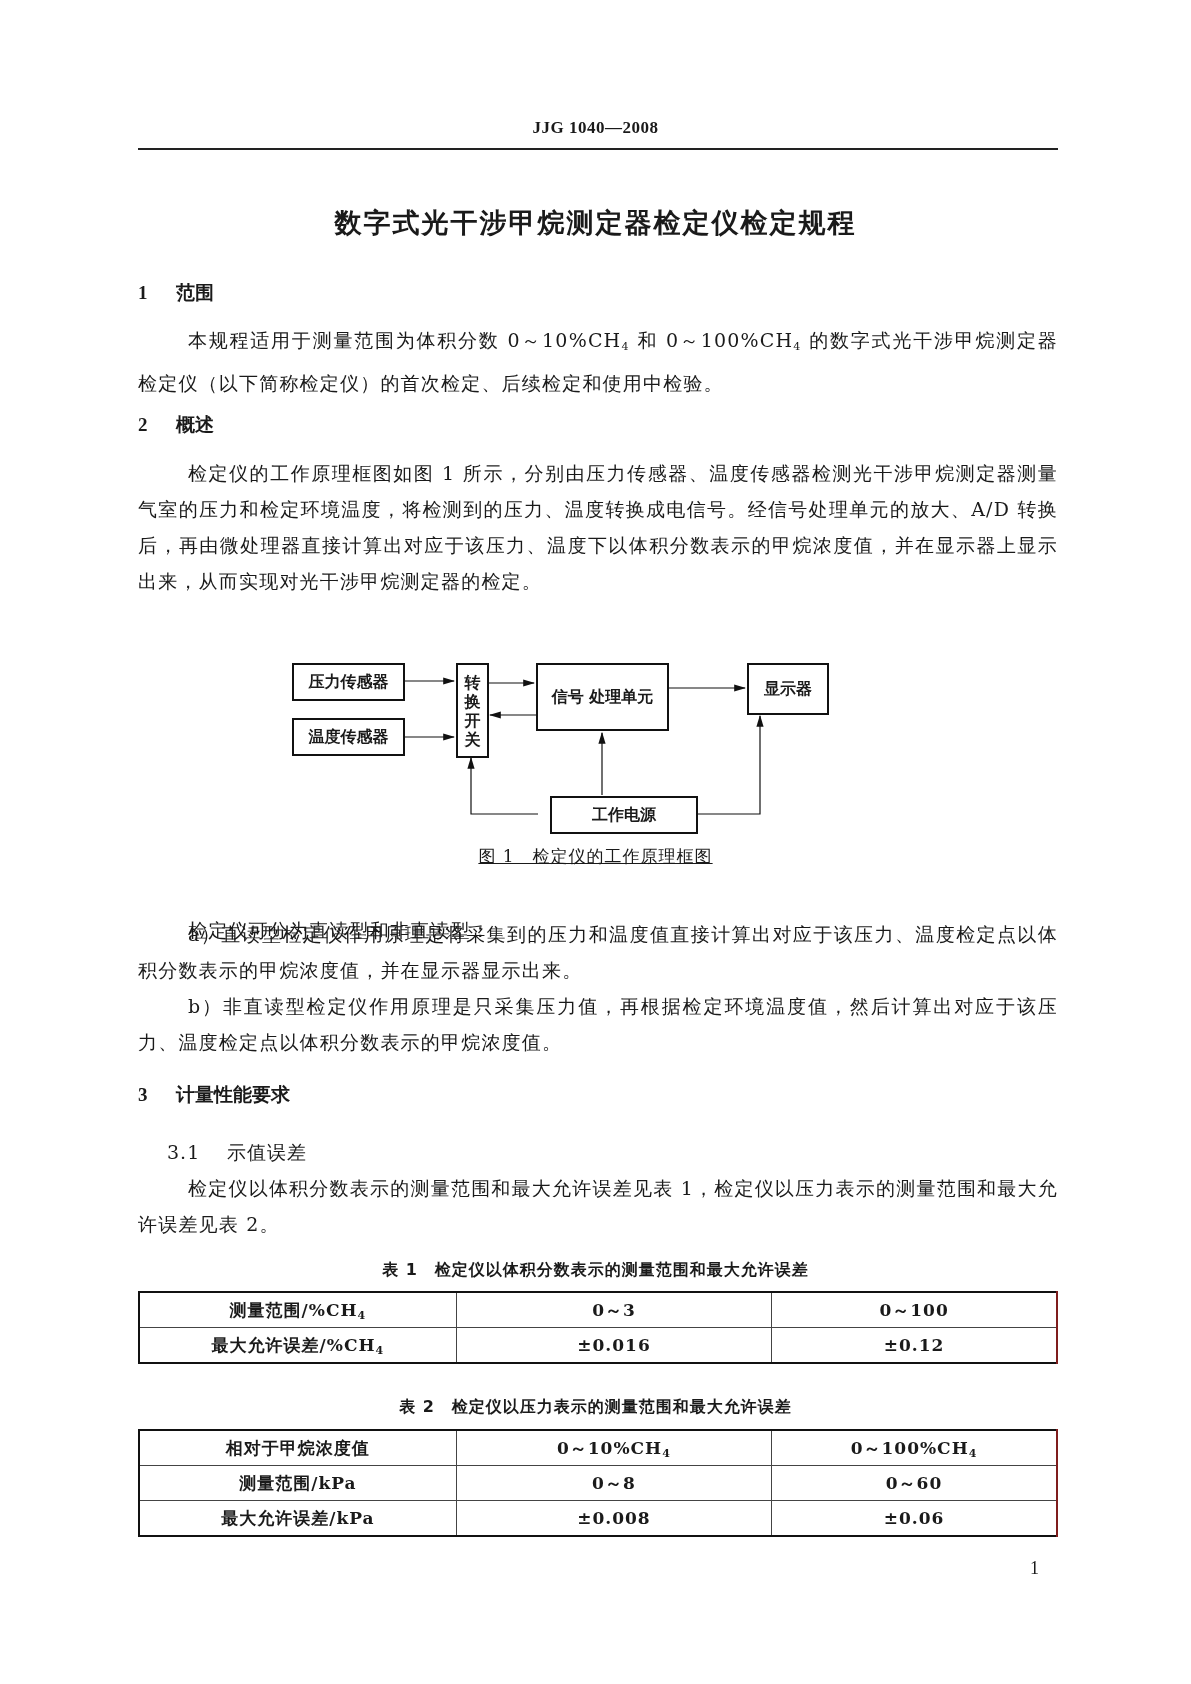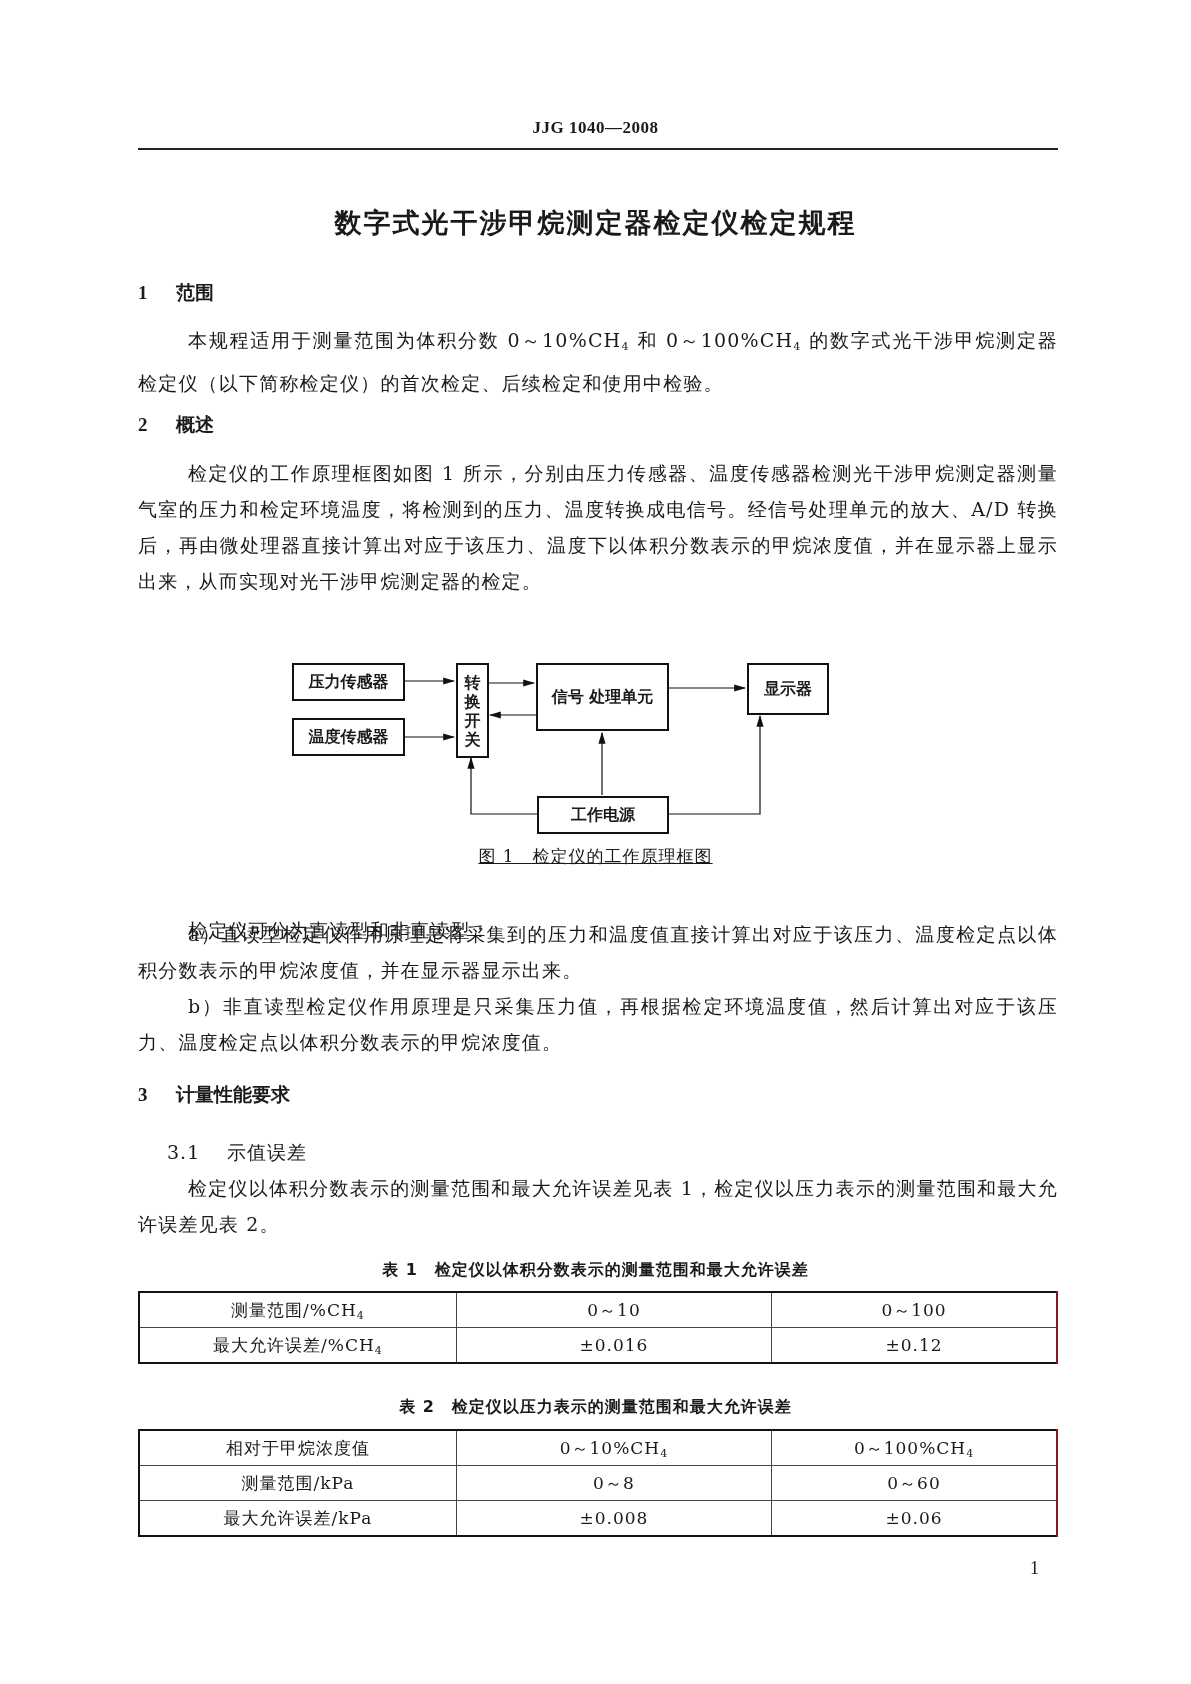--- a/index.html
+++ b/index.html
@@ -23,21 +23,21 @@
   .diagram { top: 650px; left: 280px; width: 620px; height: 200px; }
   .box { position: absolute; border: 2px solid #111; background: #fff;
          font-family: "DejaVu Sans", sans-serif; font-weight: bold; font-size: 16px;
          display: flex; align-items: center; justify-content: center; box-sizing: border-box; }
   .vbox { flex-direction: column; line-height: 19px; }
   svg.lines { position: absolute; left: 0; top: 0; }
   
   .tbl-title { left: 0; width: 1191px; text-align: center; font-family: "DejaVu Sans", sans-serif; font-weight: bold; font-size: 16px; letter-spacing: 1px; }
   table.data { position: absolute; left: 138px; width: 920px; border-collapse: collapse;
                border-top: 2px solid #111; border-bottom: 2px solid #111; }
-  table.data td { border: 1px solid #444; text-align: center; font-size: 17px; height: 34px; padding: 0; letter-spacing: 1px; }
+  table.data td { border: 1px solid #444; text-align: center; font-size: 17px; height: 34px; padding: 0; letter-spacing: 1px; font-weight: bold; }
   table.data tr td:first-child { border-left: 2px solid #111; }
   table.data tr td:last-child { border-right: 2px solid #7f1d1d; }
   .page-num { top: 1558px; left: 1030px; font-size: 18px; font-family: "Liberation Serif", serif; }
 </style>
 </head>
 <body>
 
 <div class="abs header-code">JJG 1040—2008</div>
 <div class="abs header-rule"></div>
 
@@ -72,21 +72,21 @@
   <div class="box" style="left:12px; top:13px; width:113px; height:38px;">压力传感器</div>
   <div class="box" style="left:12px; top:68px; width:113px; height:38px;">温度传感器</div>
   <div class="box vbox" style="left:176px; top:13px; width:33px; height:95px;">
     <span>转</span>
     <span>换</span>
     <span>开</span>
     <span>关</span>
   </div>
   <div class="box" style="left:256px; top:13px; width:133px; height:68px;">信号 处理单元</div>
   <div class="box" style="left:467px; top:13px; width:82px; height:52px;">显示器</div>
-  <div class="box" style="left:257px; top:146px; width:132px; height:38px;">工作电源</div>
+  <div class="box" style="left:270px; top:146px; width:148px; height:38px;">工作电源</div>
 </div>
 <div class="abs fig-caption">图 1　检定仪的工作原理框图</div>
 
 <div class="abs para indent" style="top:880px;margin-top:32px;">检定仪可分为直读型和非直读型：</div>
 <div class="abs para indent" style="top:916px;">a）直读型检定仪作用原理是将采集到的压力和温度值直接计算出对应于该压力、温度检定点以体积分数表示的甲烷浓度值，并在显示器显示出来。</div>
 <div class="abs para indent" style="top:988px;">b）非直读型检定仪作用原理是只采集压力值，再根据检定环境温度值，然后计算出对应于该压力、温度检定点以体积分数表示的甲烷浓度值。</div>
 
 <div class="abs section-h" style="top:1082px;">
   <span class="num">3</span><span>计量性能要求</span>
 </div>
@@ -98,21 +98,21 @@
 <div class="abs tbl-title" style="top:1260px;">表 1　检定仪以体积分数表示的测量范围和最大允许误差</div>
 <table class="data" style="top:1291px;">
   <colgroup>
       <col style="width:318px">
       <col style="width:316px">
       <col style="width:286px">
     </colgroup>
   <tbody>
       <tr>
     <td><span>测量范围/%CH</span><span class="sub">4</span></td>
-    <td>0～10</td>
+    <td>0～3</td>
     <td>0～100</td>
   </tr>
   <tr>
     <td><span>最大允许误差/%CH</span><span class="sub">4</span></td>
     <td>±0.016</td>
     <td>±0.12</td>
   </tr>
 </tbody>
   </table>
 

